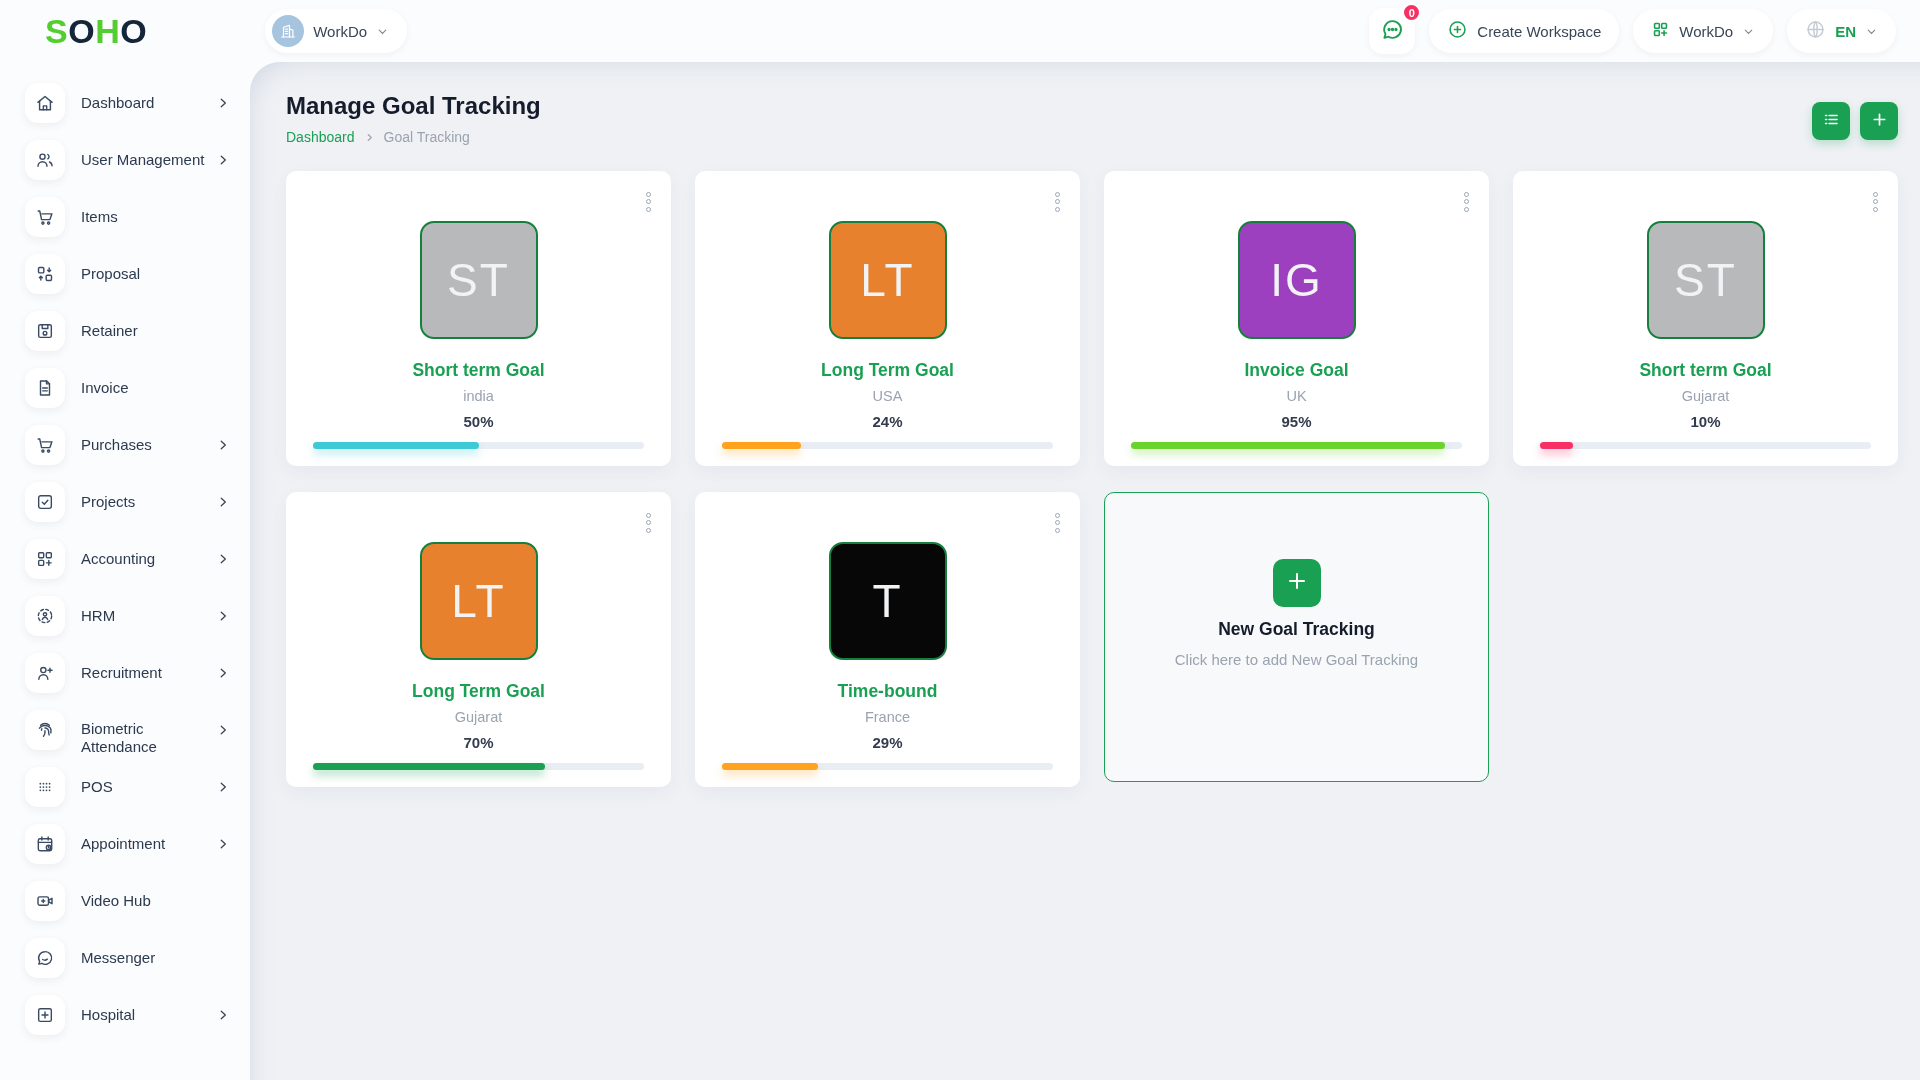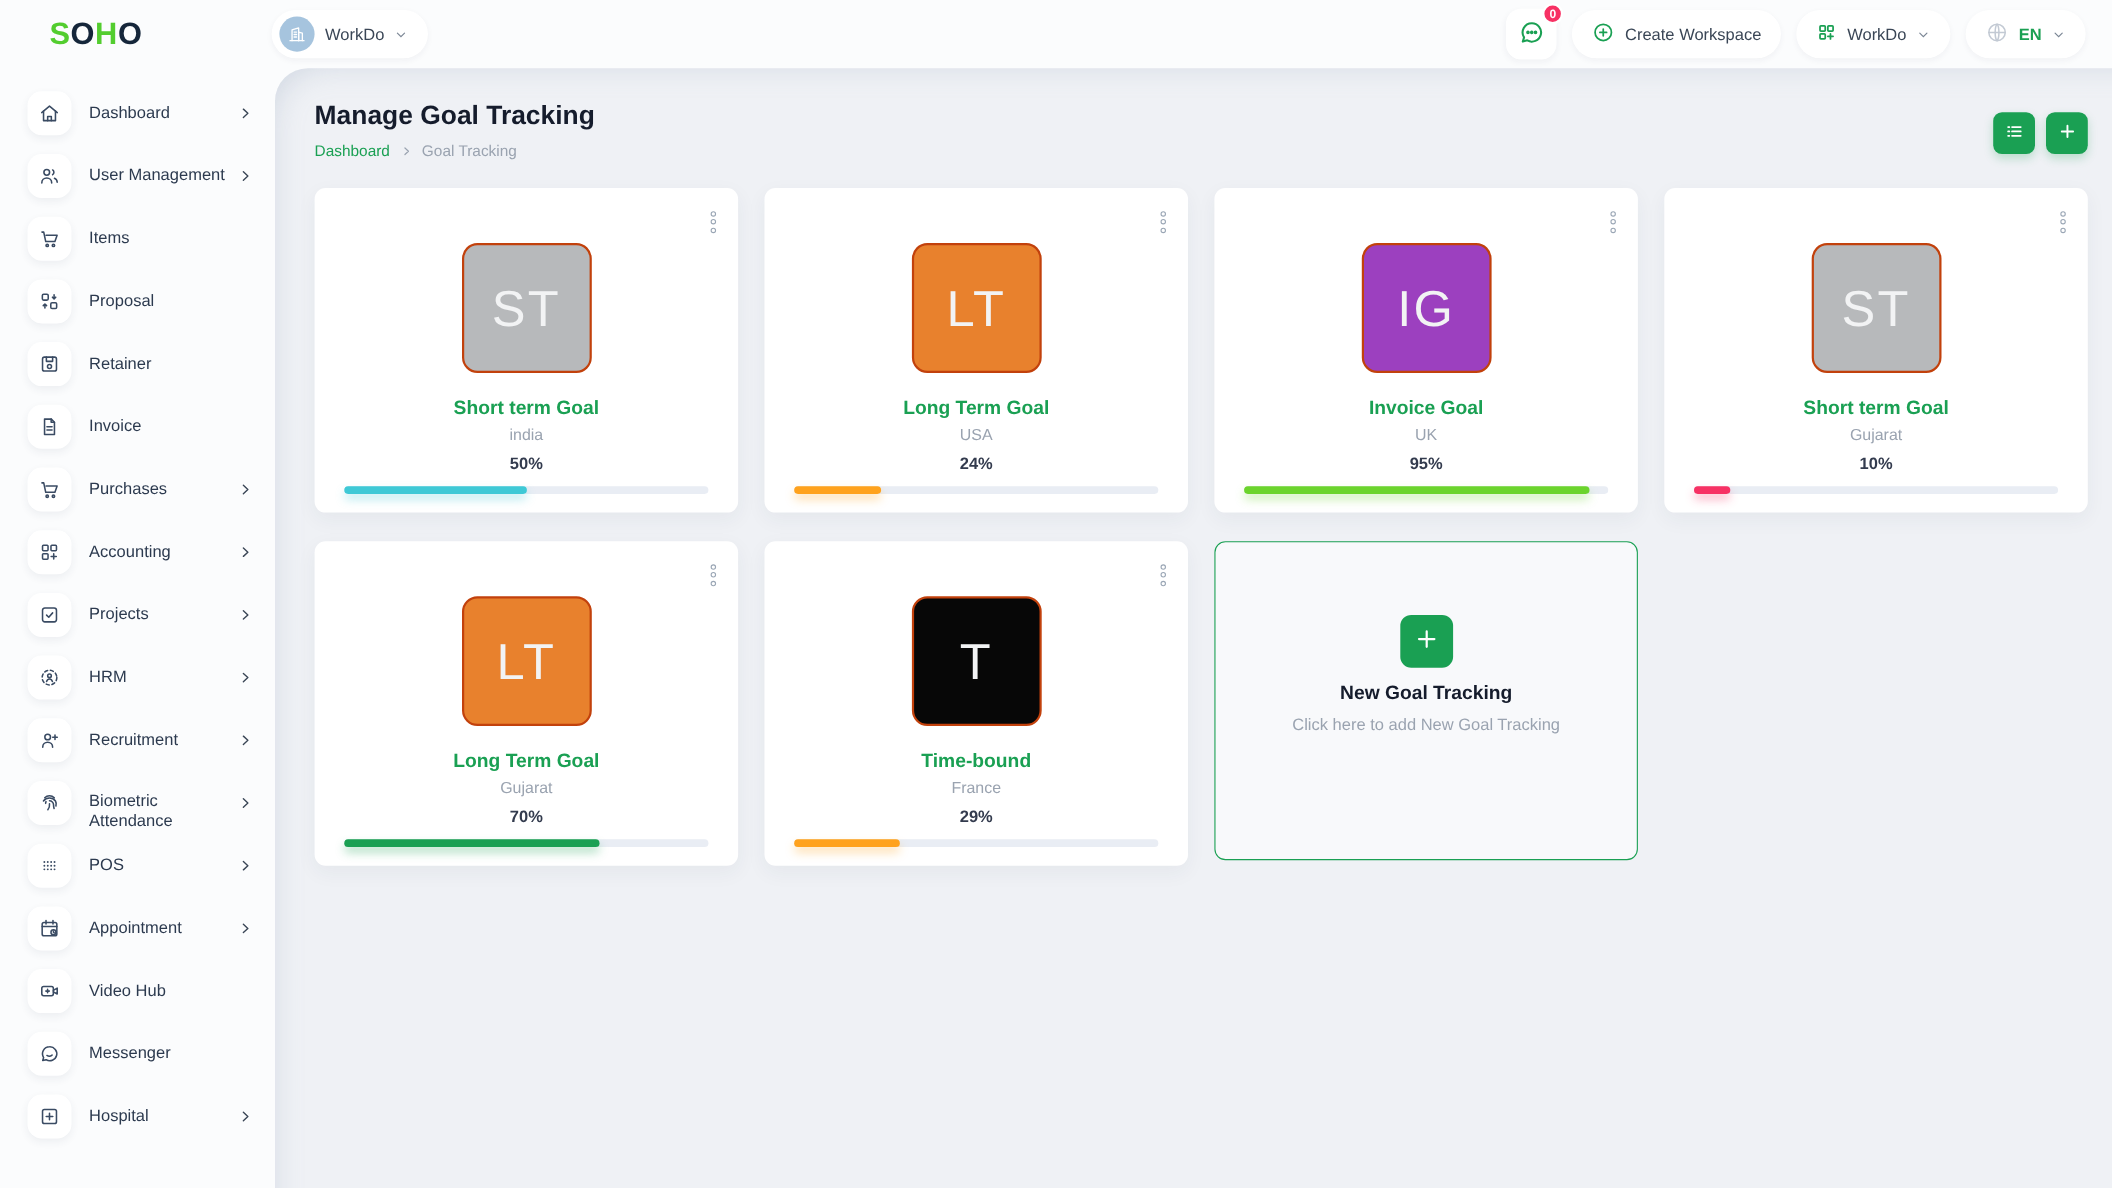--- a/index.html
+++ b/index.html
@@ -2,21 +2,21 @@
 <html><head>
 <meta charset="utf-8">
 <style>
   * { margin:0; padding:0; box-sizing:border-box; }
   html,body { width:1920px; height:1080px; overflow:hidden;
     font-family:"Liberation Sans", sans-serif; background:#fbfcfd; color:#2c3a4f; }
 
   
   .header { position:fixed; top:0; left:0; right:0; height:62px;
     display:flex; align-items:center; padding:0 24px 0 45px; z-index:20; }
-  .logo { font-size:28px; font-weight:800; letter-spacing:.5px; cursor:pointer;
+  .logo { font-size:34px; font-weight:800; letter-spacing:.5px; cursor:pointer;
     font-family:"Liberation Sans",sans-serif; }
   .pill { background:#fff; border-radius:24px; height:44px; display:flex; align-items:center;
     gap:9px; padding:0 18px; box-shadow:0 2px 6px rgba(30,45,70,.05); cursor:pointer;
     font-size:15px; color:#3a4656; font-weight:500; white-space:nowrap; }
   .ws-pill { margin-left:118px; padding-left:7px; }
   .ws-avatar { width:32px; height:32px; border-radius:50%; background:#a6c4de;
     display:flex; align-items:center; justify-content:center; }
   .header-right { margin-left:auto; display:flex; align-items:center; gap:14px; }
   .icon-btn { position:relative; width:46px; height:46px; background:#fff; border-radius:14px;
     display:flex; align-items:center; justify-content:center; border:none; cursor:pointer;
@@ -55,21 +55,21 @@
 
   
   .cards-grid { display:grid; grid-template-columns:repeat(4,1fr); gap:26px 24px; }
   .goal-card { position:relative; background:#fff; border-radius:10px; height:295px;
     box-shadow:0 6px 18px rgba(46,60,80,.05); padding:50px 27px 0; text-align:center; }
   .kebab { position:absolute; top:12px; right:14px; background:none; border:none;
     cursor:pointer; padding:6px; }
   .kdot { display:block; width:5px; height:5px; border:1.5px solid #9aa6b5; border-radius:50%;
     margin:2.5px auto; }
   .goal-avatar { width:118px; height:118px; margin:0 auto; border-radius:14px;
-    border:2px solid #c2410c; display:flex; align-items:center; justify-content:center; }
+    border:2px solid #15803d; display:flex; align-items:center; justify-content:center; }
   .goal-initials { font-size:46px; color:#f2f3f4; letter-spacing:2px; font-weight:400; }
   .goal-name { display:block; margin-top:21px; font-size:17.5px; font-weight:700;
     color:#1aa053; text-decoration:none; cursor:pointer; }
   .goal-region { margin-top:7px; font-size:14.5px; color:#9aa3b0; }
   .goal-percent { margin-top:9px; font-size:15px; font-weight:600; color:#333b4e; }
   .goal-track { margin-top:12px; height:7px; background:#e9edf4; border-radius:5px;
     overflow:visible; }
   .goal-fill { height:7px; border-radius:5px; }
 
   .new-goal-card { grid-column:3; border:1px solid #1aa053; border-radius:10px; height:290px;
@@ -258,42 +258,42 @@
     <span class="side-chevron">
       <svg width="14" height="14" viewBox="0 0 24 24" fill="none" stroke="#3a4656" stroke-width="2.2" stroke-linecap="round" stroke-linejoin="round">
           <path d="M9 5.5l7 6.5-7 6.5"></path>
         </svg>
     </span>
   </div>
 
   <div class="side-item">
     <span class="side-icon">
         <svg width="20" height="20" viewBox="0 0 24 24" fill="none" stroke="#3a4b63" stroke-width="1.7" stroke-linecap="round" stroke-linejoin="round">
+          <rect x="4.4" y="4.4" width="15.2" height="15.2" rx="2.5"></rect>
+          <path d="M8.8 12.2l2.4 2.4 4.2-4.8"></path>
+        </svg>
+      </span>
+    <span class="side-label">Projects</span>
+    <span class="side-chevron">
+      <svg width="14" height="14" viewBox="0 0 24 24" fill="none" stroke="#3a4656" stroke-width="2.2" stroke-linecap="round" stroke-linejoin="round">
+          <path d="M9 5.5l7 6.5-7 6.5"></path>
+        </svg>
+    </span>
+  </div>
+
+  <div class="side-item">
+    <span class="side-icon">
+        <svg width="20" height="20" viewBox="0 0 24 24" fill="none" stroke="#3a4b63" stroke-width="1.7" stroke-linecap="round" stroke-linejoin="round">
           <rect x="4.4" y="4.4" width="6" height="6" rx="1"></rect>
           <rect x="13.6" y="4.4" width="6" height="6" rx="1"></rect>
           <rect x="4.4" y="13.6" width="6" height="6" rx="1"></rect>
           <path d="M16.6 13.8v5.6M13.8 16.6h5.6"></path>
         </svg>
       </span>
     <span class="side-label">Accounting</span>
-    <span class="side-chevron">
-      <svg width="14" height="14" viewBox="0 0 24 24" fill="none" stroke="#3a4656" stroke-width="2.2" stroke-linecap="round" stroke-linejoin="round">
-          <path d="M9 5.5l7 6.5-7 6.5"></path>
-        </svg>
-    </span>
-  </div>
-
-  <div class="side-item">
-    <span class="side-icon">
-        <svg width="20" height="20" viewBox="0 0 24 24" fill="none" stroke="#3a4b63" stroke-width="1.7" stroke-linecap="round" stroke-linejoin="round">
-          <rect x="4.4" y="4.4" width="15.2" height="15.2" rx="2.5"></rect>
-          <path d="M8.8 12.2l2.4 2.4 4.2-4.8"></path>
-        </svg>
-      </span>
-    <span class="side-label">Projects</span>
     <span class="side-chevron">
       <svg width="14" height="14" viewBox="0 0 24 24" fill="none" stroke="#3a4656" stroke-width="2.2" stroke-linecap="round" stroke-linejoin="round">
           <path d="M9 5.5l7 6.5-7 6.5"></path>
         </svg>
     </span>
   </div>
 
   <div class="side-item">
     <span class="side-icon">
         <svg width="20" height="20" viewBox="0 0 24 24" fill="none" stroke="#3a4b63" stroke-width="1.7" stroke-linecap="round" stroke-linejoin="round">

